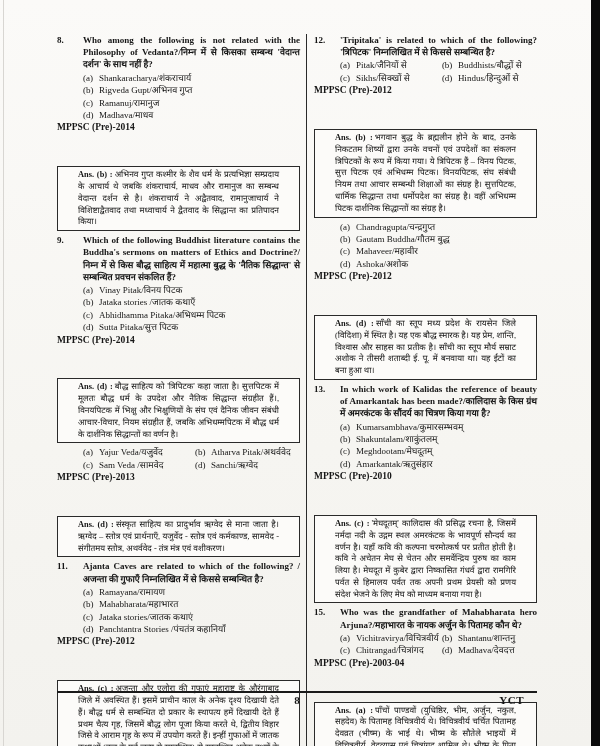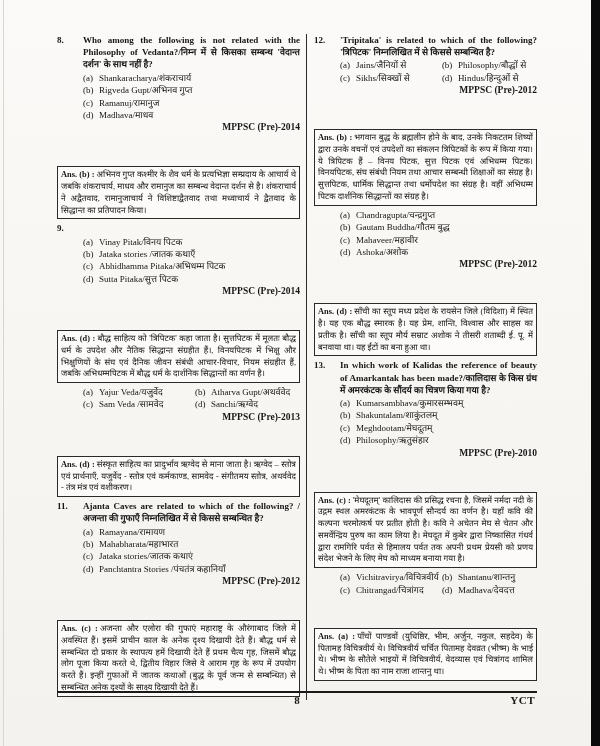--- a/index.html
+++ b/index.html
@@ -20,33 +20,33 @@
 
   .q { margin-bottom:3px; }
   .q-head { display:flex; font-weight:bold; font-size:9px; line-height:1.36; text-align:justify; }
   .q-num  { flex:0 0 26px; }
   .q-text { flex:1; }
   .q-opts { padding-left:26px; font-size:9px; line-height:1.38; margin-top:1px; }
   .q-opts.two { display:grid; grid-template-columns:1.05fr 1fr; column-gap:2px; padding-left:26px; }
   .opt { display:flex; }
   .opt-label { flex:0 0 16px; }
   .opt-text  { flex:1; }
-  .q-source { text-align:right; font-weight:bold; font-size:9.5px; line-height:1.25; margin:1px 0 1px 0; }
+  .q-source { text-align:left; font-weight:bold; font-size:9.5px; line-height:1.25; margin:1px 0 1px 0; }
   .ans {
     border:1px solid #2a2a2a; background:#fcfbf9;
-    padding:2px 3px; font-size:8.4px; line-height:1.4; text-align:justify;margin-top:32px;
+    padding:2px 20px; font-size:8.4px; line-height:1.4; text-align:justify;margin-top:32px;
   }
   .ans-label { font-weight:bold; padding-right:2px; }
 
   .footer {
     position:absolute; left:57px; width:480px; top:691px;
     border-top:2px solid #1a1a1a; height:16px; font-weight:bold; font-size:11px;
   }
   .footer .page-num { position:absolute; left:50%; transform:translateX(-50%); top:1px; }
-  .footer .brand    { position:absolute; right:2px; top:1px; letter-spacing:0.5px; }
+  .footer .brand    { position:absolute; right:13px; top:1px; letter-spacing:0.5px; }
 </style>
 </head>
 <body>
 
 <div class="screen">
   <div class="edge-left"></div>
   <div class="edge-right"></div>
 
   <div class="page">
     <div class="columns">
@@ -75,20 +75,21 @@
               </div>
             </div>
     <div class="q-source">MPPSC (Pre)-2014</div>
     <div class="ans">
       <span class="ans-label">Ans. (b) :</span><span class="ans-text">अभिनव गुप्त कश्मीर के शैव धर्म के प्रत्यभिज्ञा सम्प्रदाय के आचार्य थे जबकि शंकराचार्य, माधव और रामानुज का सम्बन्ध वेदान्त दर्शन से है। शंकराचार्य ने अद्वैतवाद, रामानुजाचार्य ने विशिष्टाद्वैतवाद तथा मध्वाचार्य ने द्वैतवाद के सिद्धान्त का प्रतिपादन किया।</span>
     </div>
   </div>
           <div class="q">
     <div class="q-head">
       <span class="q-num">9.</span>
+      <span class="q-text">Which of the following Buddhist literature contains the Buddha's sermons on matters of Ethics and Doctrine?/निम्न में से किस बौद्ध साहित्य में महात्मा बुद्ध के 'नैतिक सिद्धान्त' से सम्बन्धित प्रवचन संकलित हैं?</span>
     </div>
     <div class="q-opts">
               <div class="opt">
                 <span class="opt-label">(a)</span>
                 <span class="opt-text">Vinay Pitak/विनय पिटक</span>
               </div>
               <div class="opt">
                 <span class="opt-label">(b)</span>
                 <span class="opt-text">Jataka stories /जातक कथाएँ</span>
               </div>
@@ -107,21 +108,21 @@
     </div>
   </div>
           <div class="q">
     <div class="q-opts two">
               <div class="opt">
                 <span class="opt-label">(a)</span>
                 <span class="opt-text">Yajur Veda/यजुर्वेद</span>
               </div>
               <div class="opt">
                 <span class="opt-label">(b)</span>
-                <span class="opt-text">Atharva Gupt/अथर्ववेद</span>
+                <span class="opt-text">Atharva Pitak/अथर्ववेद</span>
               </div>
               <div class="opt">
                 <span class="opt-label">(c)</span>
                 <span class="opt-text">Sam Veda /सामवेद</span>
               </div>
               <div class="opt">
                 <span class="opt-label">(d)</span>
                 <span class="opt-text">Sanchi/ऋग्वेद</span>
               </div>
             </div>
@@ -161,25 +162,25 @@
         </div>
       <div class="col col-right" id="col-1">
           <div class="q">
     <div class="q-head">
       <span class="q-num">12.</span>
       <span class="q-text">'Tripitaka' is related to which of the following? 'त्रिपिटक' निम्नलिखित में से किससे सम्बन्धित है?</span>
     </div>
     <div class="q-opts two">
               <div class="opt">
                 <span class="opt-label">(a)</span>
-                <span class="opt-text">Jains/जैनियों से</span>
-              </div>
-              <div class="opt">
-                <span class="opt-label">(b)</span>
-                <span class="opt-text">Philosophy/बौद्धों से</span>
+                <span class="opt-text">Pitak/जैनियों से</span>
+              </div>
+              <div class="opt">
+                <span class="opt-label">(b)</span>
+                <span class="opt-text">Buddhists/बौद्धों से</span>
               </div>
               <div class="opt">
                 <span class="opt-label">(c)</span>
                 <span class="opt-text">Sikhs/सिक्खों से</span>
               </div>
               <div class="opt">
                 <span class="opt-label">(d)</span>
                 <span class="opt-text">Hindus/हिन्दुओं से</span>
               </div>
             </div>
@@ -225,47 +226,52 @@
               <div class="opt">
                 <span class="opt-label">(b)</span>
                 <span class="opt-text">Shakuntalam/शाकुंतलम्</span>
               </div>
               <div class="opt">
                 <span class="opt-label">(c)</span>
                 <span class="opt-text">Meghdootam/मेघदूतम्</span>
               </div>
               <div class="opt">
                 <span class="opt-label">(d)</span>
-                <span class="opt-text">Philosophy/ऋतुसंहार</span>
+                <span class="opt-text">Amarkantak/ऋतुसंहार</span>
               </div>
             </div>
     <div class="q-source">MPPSC (Pre)-2010</div>
     <div class="ans">
       <span class="ans-label">Ans. (c) :</span><span class="ans-text">'मेघदूतम्' कालिदास की प्रसिद्ध रचना है, जिसमें नर्मदा नदी के उद्गम स्थल अमरकंटक के भावपूर्ण सौन्दर्य का वर्णन है। यहाँ कवि की कल्पना चरमोत्कर्ष पर प्रतीत होती है। कवि ने अचेतन मेघ से चेतन और समर्वेन्द्रिय पुरुष का काम लिया है। मेघदूत में कुबेर द्वारा निष्कासित गंधर्व द्वारा रामगिरि पर्वत से हिमालय पर्वत तक अपनी प्रथम प्रेयसी को प्रणय संदेश भेजने के लिए मेघ को माध्यम बनाया गया है।</span>
     </div>
   </div>
           <div class="q">
+    <div class="q-head">
+      <span class="q-num">15.</span>
+      <span class="q-text">Who was the grandfather of Mahabharata hero Arjuna?/महाभारत के नायक अर्जुन के पितामह कौन थे?</span>
+    </div>
     <div class="q-opts two">
               <div class="opt">
                 <span class="opt-label">(a)</span>
                 <span class="opt-text">Vichitravirya/विचित्रवीर्य</span>
               </div>
               <div class="opt">
                 <span class="opt-label">(b)</span>
                 <span class="opt-text">Shantanu/शान्तनु</span>
               </div>
               <div class="opt">
                 <span class="opt-label">(c)</span>
                 <span class="opt-text">Chitrangad/चित्रांगद</span>
               </div>
               <div class="opt">
                 <span class="opt-label">(d)</span>
                 <span class="opt-text">Madhava/देवदत्त</span>
               </div>
             </div>
+    <div class="q-source">MPPSC (Pre)-2003-04</div>
     <div class="ans">
       <span class="ans-label">Ans. (a) :</span><span class="ans-text">पाँचों पाण्डवों (युधिष्ठिर, भीम, अर्जुन, नकुल, सहदेव) के पितामह विचित्रवीर्य थे। विचित्रवीर्य चर्चित पितामह देवव्रत (भीष्म) के भाई थे। भीष्म के सौतेले भाइयों में विचित्रवीर्य, वेदव्यास एवं चित्रांगद शामिल थे। भीष्म के पिता का नाम राजा शान्तनु था।</span>
     </div>
   </div>
         </div>
     </div>
   </div>
 
   <div class="footer">
     <span class="page-num">8</span>

